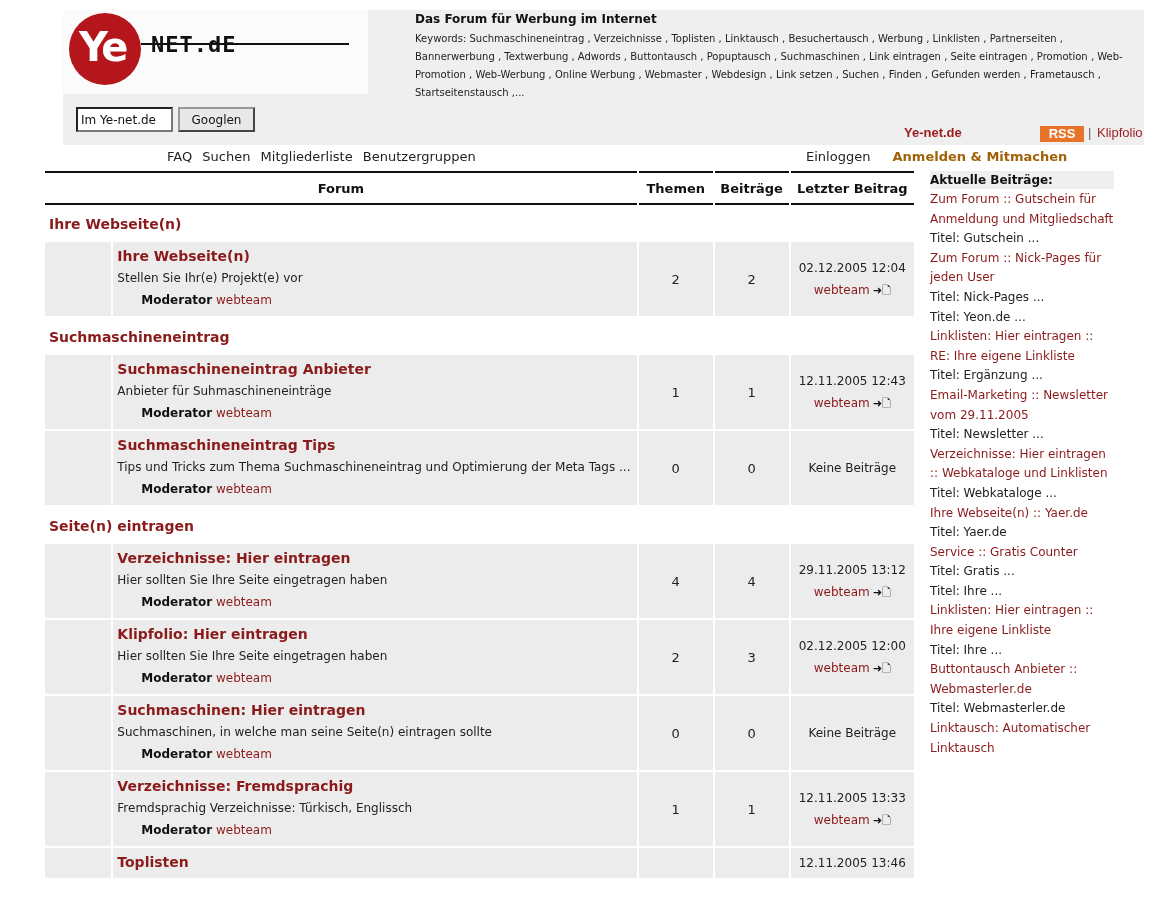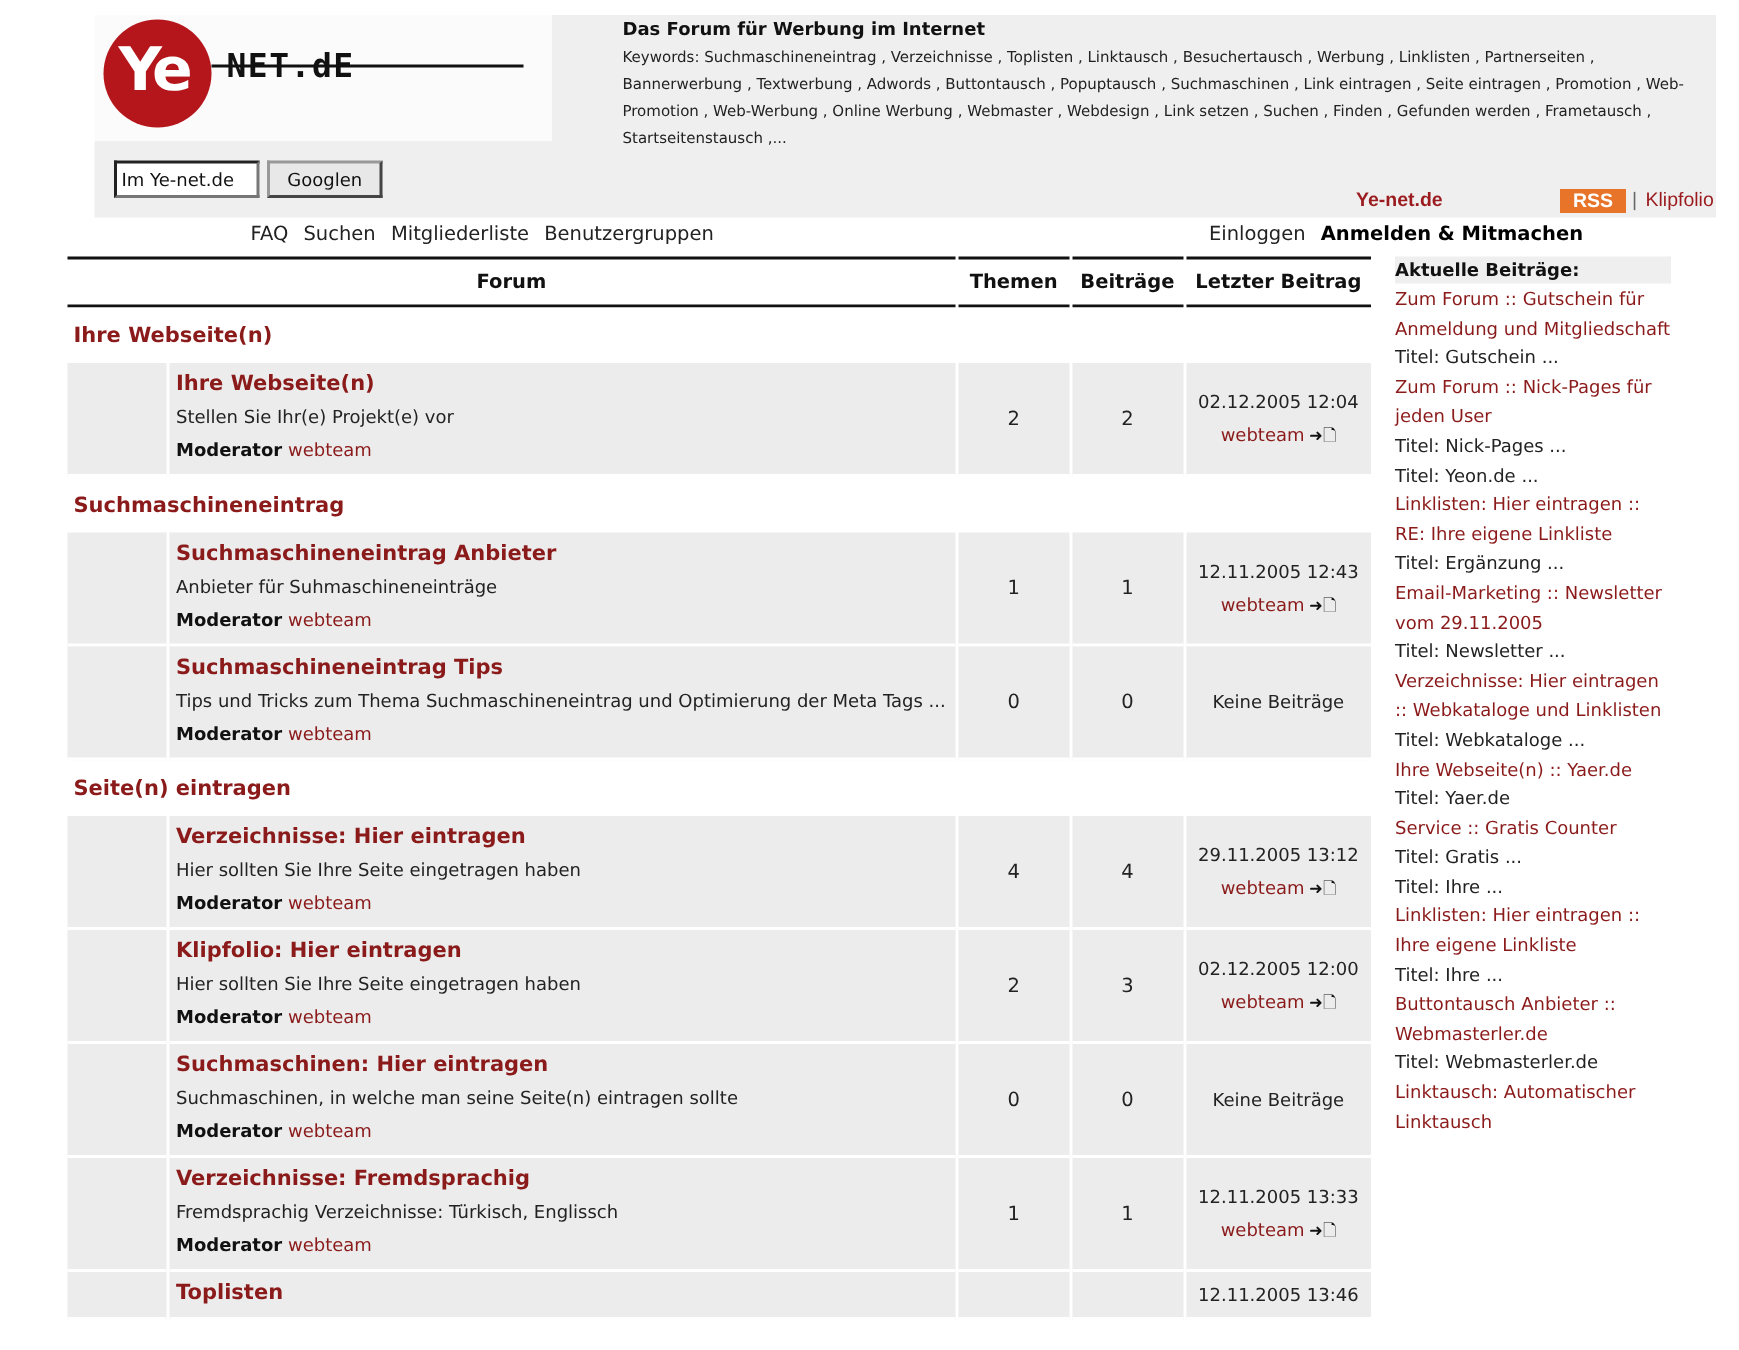--- a/index.html
+++ b/index.html
@@ -21,33 +21,33 @@
   .keywords { position: absolute; left: 47px; top: 20px; width: 720px; font: 10px "DejaVu Sans", sans-serif; line-height: 18px; color: #222; }
   .site-link { position: absolute; left: 536px; top: 115px; font: bold 13px "Liberation Sans", sans-serif; color: #9b1b1f; }
   .rss-badge { position: absolute; left: 672px; top: 116px; width: 44px; height: 16px; background: #e8742a; color: #fff; font: bold 13px "Liberation Sans", sans-serif; text-align: center; line-height: 16px; }
   .sep { position: absolute; left: 720px; top: 115px; font: 13px "Liberation Sans", sans-serif; color: #666; }
   .klipfolio { position: absolute; left: 729px; top: 115px; font: 13px "Liberation Sans", sans-serif; color: #9b1b1f; }
 
   
   .nav { position: absolute; left: 167px; top: 149px; font: 13px "DejaVu Sans", sans-serif; color: #222; }
   .nav a { color: #222; margin-right: 6px; }
   .nav-right { position: absolute; left: 806px; top: 149px; font: 13px "DejaVu Sans", sans-serif; color: #222; }
-  .nav-right .register { font-weight: bold; margin-left: 6px; color: #000000; }
+  .nav-right .register { font-weight: bold; margin-left: 18px; color: #a16207; }
 
   
   .forum-table { position: absolute; left: 45px; top: 171px; width: 873px; border-collapse: separate; border-spacing: 2px 0; margin-left: -2px; }
   .forum-table th { height: 34px; font: bold 13px "DejaVu Sans", sans-serif; color: #111; border-top: 2px solid #111; border-bottom: 2px solid #111; text-align: center; }
   .cat-row td { height: 37px; padding-left: 4px; font: bold 14px "DejaVu Sans", sans-serif; color: #8b1a1a; vertical-align: middle; background: #fff; }
   .forum-row td { background: #ececec; border-bottom: 2px solid #fff; vertical-align: middle; }
   .forum-row .icon-cell { width: 67px; }
   .forum-row .main-cell { padding: 4px 4px 5px 4px; width: 527px; }
   .forum-title { font: bold 14px "DejaVu Sans", sans-serif; color: #8b1a1a; display: block; line-height: 21px; }
   .forum-desc { font: 12px "DejaVu Sans", sans-serif; color: #222; line-height: 22px; display: block; }
   .mod-line { font: 12px "DejaVu Sans", sans-serif; line-height: 22px; }
-  .mod-label { font-weight: bold; color: #111; }
+  .mod-label { font-weight: bold; color: #111; margin-left: 24px; }
   .mod-name { color: #8b1a1a; }
   .num-cell { width: 74px; text-align: center; font: 13px "DejaVu Sans", sans-serif; color: #222; }
   .num-cell.posts { width: 74px; }
   .last-cell { width: 124px; text-align: center; font: 12px "DejaVu Sans", sans-serif; color: #222; line-height: 22px; }
   .last-user { color: #8b1a1a; }
   .goto-icon { display: inline-block; font-size: 11px; color: #111; margin-left: 3px; }
 
   
   .sidebar { position: absolute; left: 930px; top: 171px; width: 184px; font: 12px "DejaVu Sans", sans-serif; line-height: 19.6px; }
   .sidebar-header { background: #efefef; font-weight: bold; color: #111; height: 18px; line-height: 18px; margin-bottom: 1px; }

